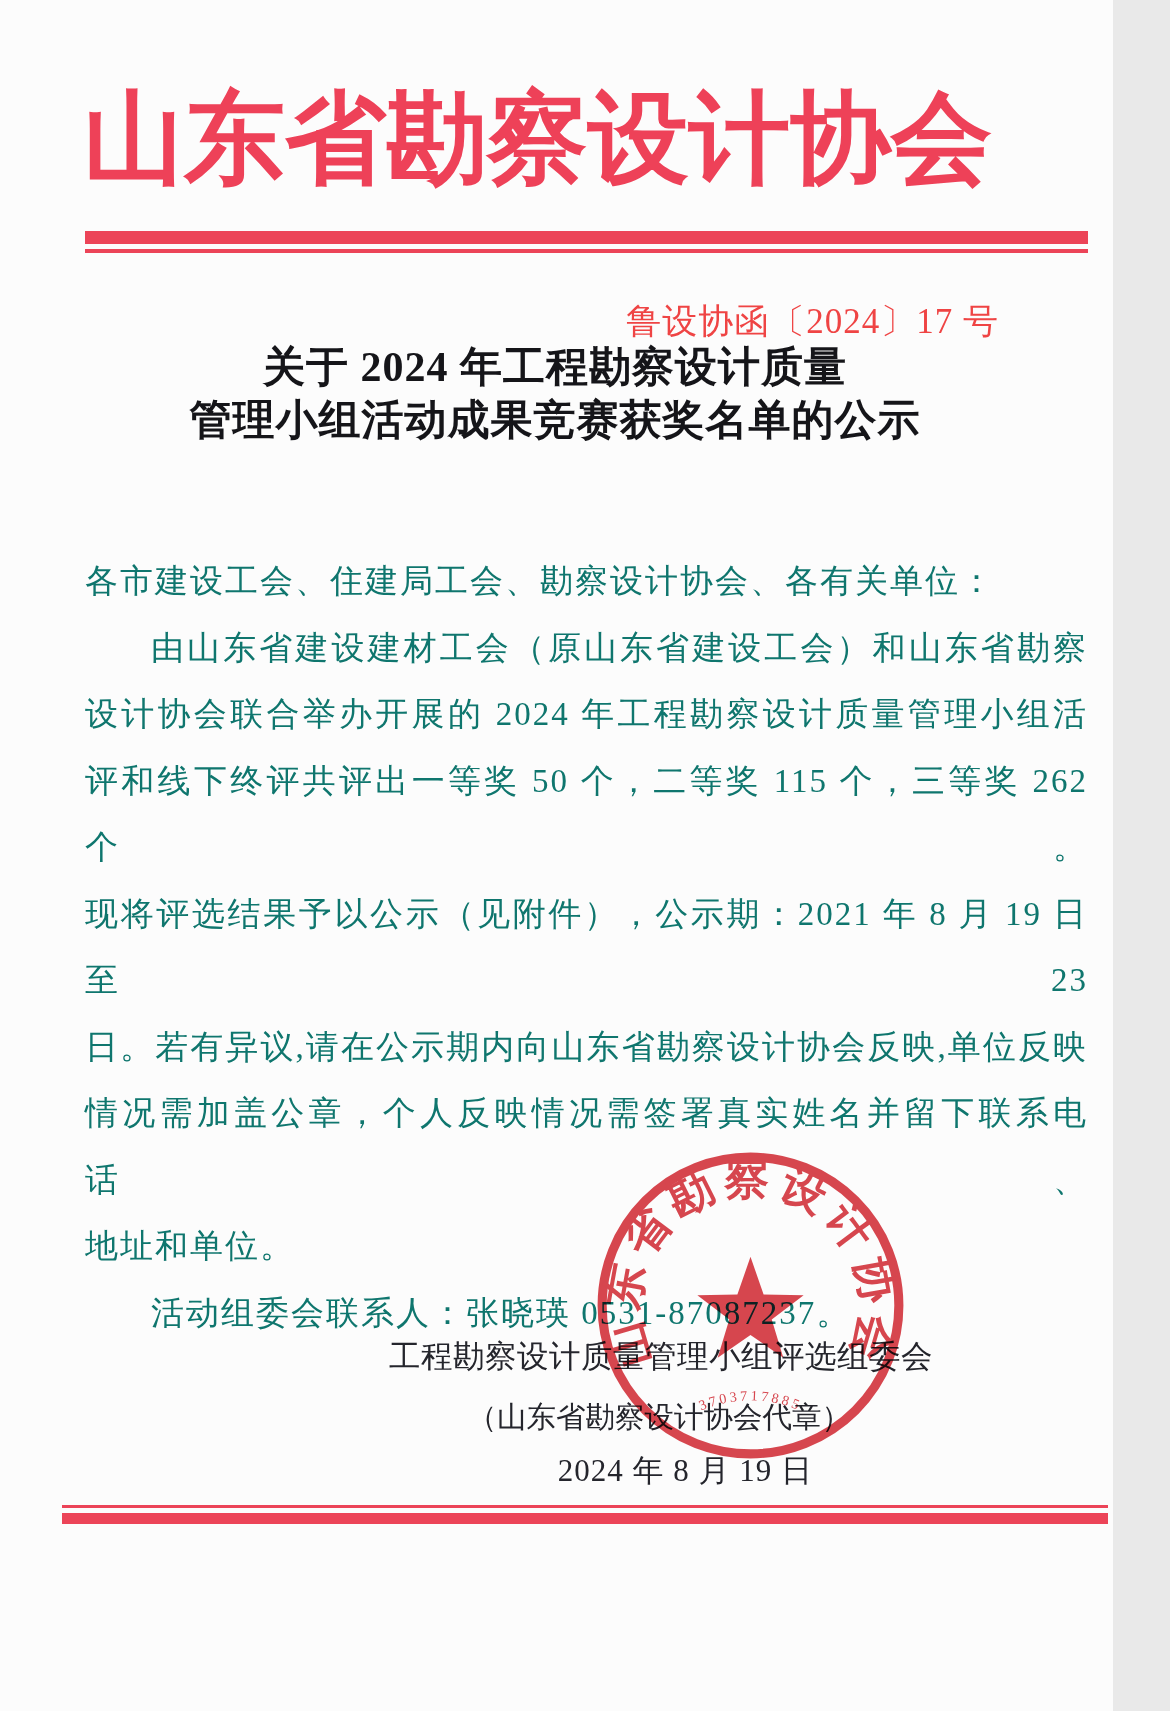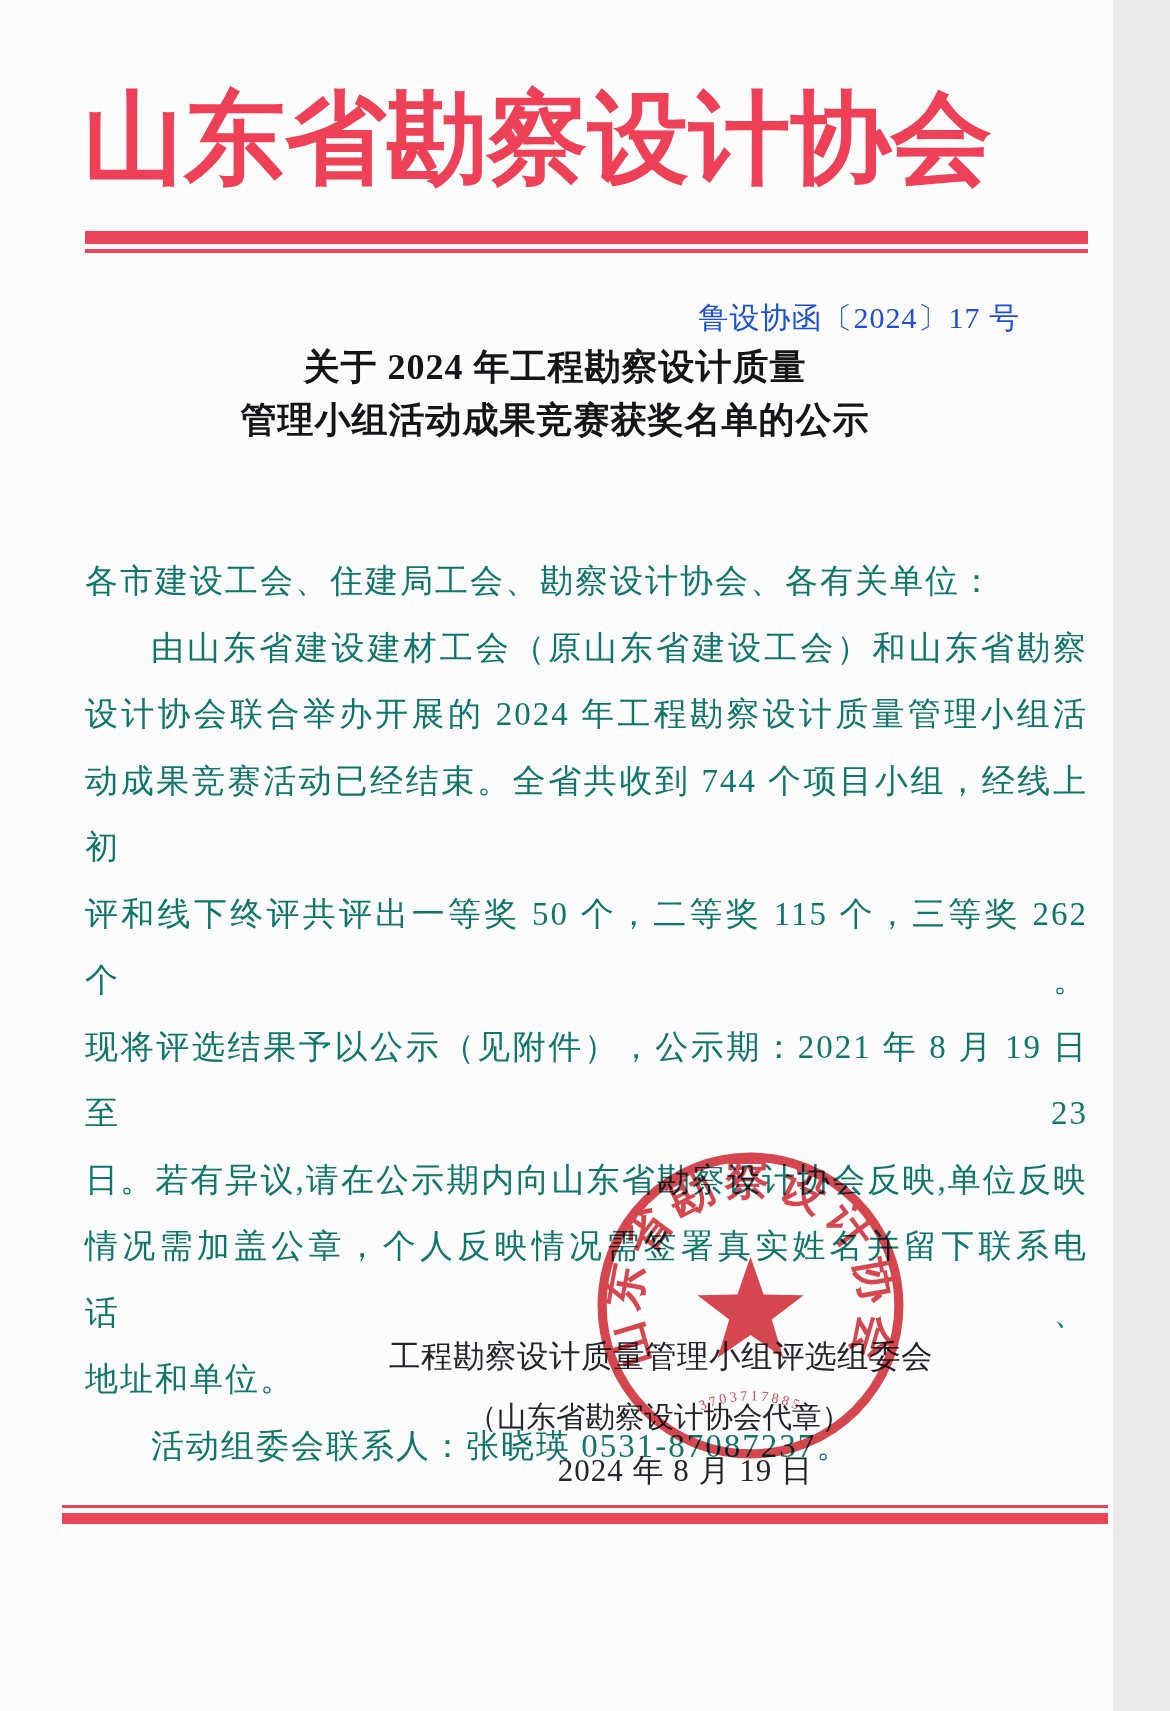--- a/index.html
+++ b/index.html
@@ -16,27 +16,27 @@
     font-size:101px;font-weight:700;line-height:1.3;
     color:#ee4158;white-space:nowrap;
     text-align:left;letter-spacing:0px;
   }
   .rule{position:absolute;background:#ec4458;}
   .rule-thick-top{top:231px;left:85px;width:1003px;height:13px;}
   .rule-thin-top{top:249px;left:85px;width:1003px;height:4px;}
   .rule-thin-bottom{top:1505px;left:62px;width:1046px;height:3px;}
   .rule-thick-bottom{top:1513px;left:62px;width:1046px;height:11px;}
   .doc-number{
-    position:absolute;top:298px;right:93px;
-    font-size:30px;letter-spacing:1px;white-space:nowrap;color:#1d4ed8;
+    position:absolute;top:298px;right:114px;
+    font-size:35px;letter-spacing:1px;white-space:nowrap;color:#ef4444;
   }
   .title{
     position:absolute;top:341px;left:0;width:1110px;
     text-align:center;font-weight:700;color:#151519;
-    font-size:36px;line-height:53px;letter-spacing:1px;
+    font-size:42px;line-height:53px;letter-spacing:1px;
   }
   .body-text{
     position:absolute;top:548px;left:85px;width:1003px;
     font-size:33px;line-height:66.5px;letter-spacing:2px;
     color:#0f766e;
   }
   .line{white-space:nowrap;}
   .line.fill{white-space:normal;text-align:justify;text-align-last:justify;text-justify:inter-character;}
   .line.indent{padding-left:66px;}
   .sig{position:absolute;white-space:nowrap;color:#24252c;}
@@ -63,21 +63,20 @@
 
   <div class="title">
     <div>关于 2024 年工程勘察设计质量</div>
     <div>管理小组活动成果竞赛获奖名单的公示</div>
   </div>
 
   <div class="body-text">
     <div class="line">各市建设工会、住建局工会、勘察设计协会、各有关单位：</div>
     <div class="line fill indent">由山东省建设建材工会（原山东省建设工会）和山东省勘察</div>
     <div class="line fill">设计协会联合举办开展的 2024 年工程勘察设计质量管理小组活</div>
-    <div class="line fill">动成果竞赛活动已经结束。全省共收到 744 个项目小组，经线上初</div>
     <div class="line fill">评和线下终评共评出一等奖 50 个，二等奖 115 个，三等奖 262 个。</div>
     <div class="line fill">现将评选结果予以公示（见附件），公示期：2021 年 8 月 19 日至 23</div>
     <div class="line fill">日。若有异议,请在公示期内向山东省勘察设计协会反映,单位反映</div>
     <div class="line fill">情况需加盖公章，个人反映情况需签署真实姓名并留下联系电话、</div>
     <div class="line">地址和单位。</div>
     <div class="line indent">活动组委会联系人：张晓瑛 0531-87087237。</div>
   </div>
 
   <div class="sig sig-committee">工程勘察设计质量管理小组评选组委会</div>
   <div class="sig sig-note">（山东省勘察设计协会代章）</div>

